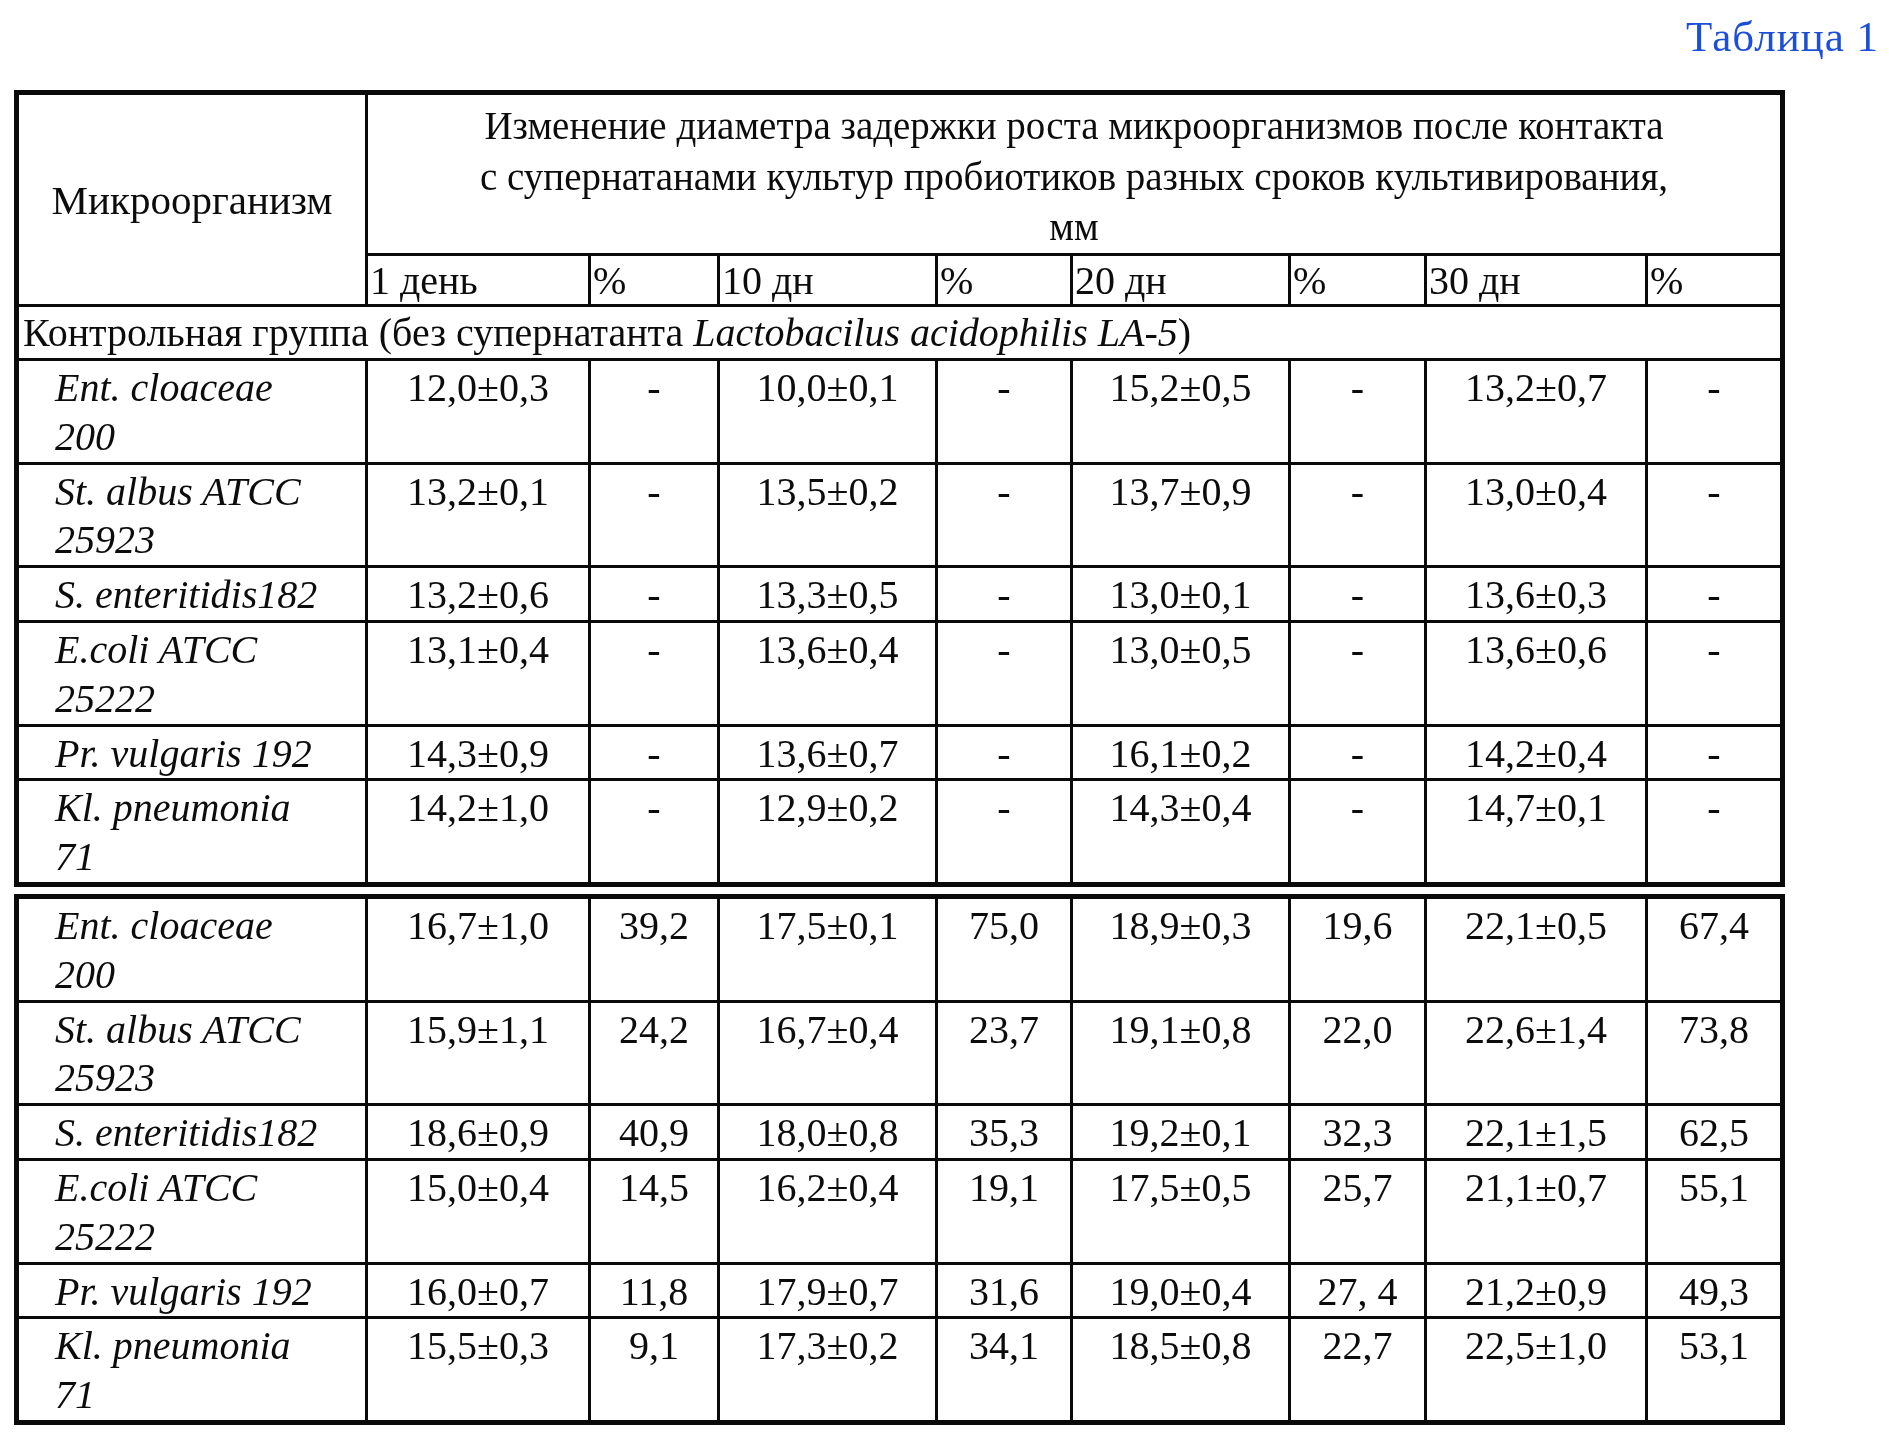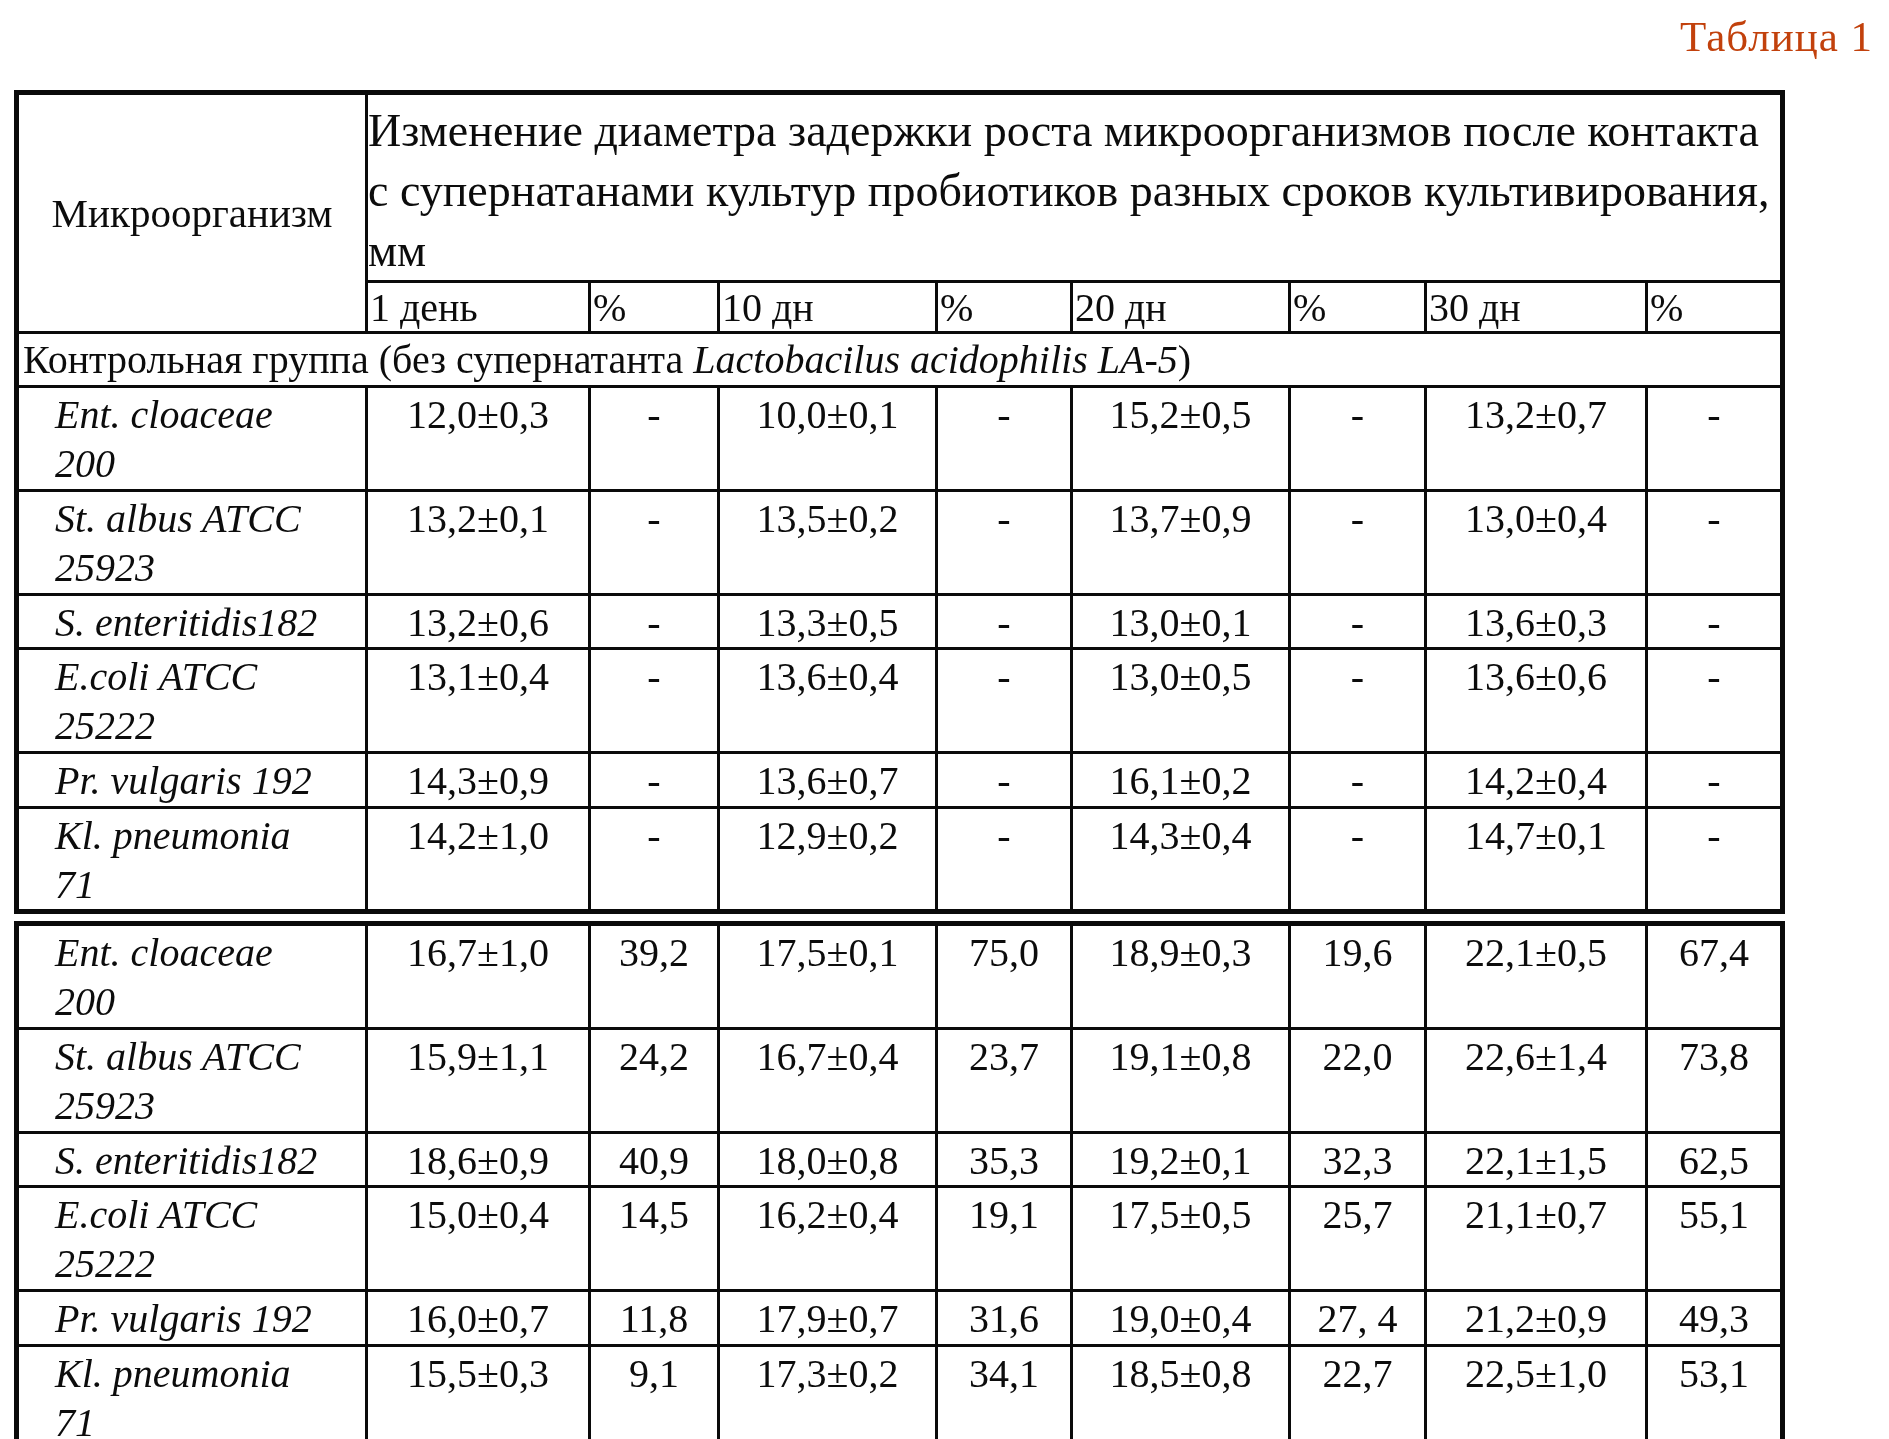--- a/index.html
+++ b/index.html
@@ -12,24 +12,24 @@
     width: 1889px;
     height: 1439px;
     background: #ffffff;
     color: #0c0c0c;
     font-family: "Liberation Serif", "DejaVu Serif", serif;
     overflow: hidden;
   }
   .caption {
     position: absolute;
     top: 12px;
-    right: 16px;
+    right: 10px;
     font-size: 43px;
     letter-spacing: 1px;
-    color: #c2410c;
+    color: #1d4ed8;
   }
   .table-area {
     position: absolute;
     left: 14px;
     top: 90px;
     width: 1766px;
   }
   table.grid {
     width: 100%;
     border-collapse: collapse;
@@ -44,23 +44,23 @@
     padding: 0;
     overflow: hidden;
   }
   
   td.micro {
     text-align: center;
     vertical-align: middle;
     font-size: 41px;
   }
   td.title {
-    text-align: left;
+    text-align: center;
     vertical-align: top;
-    font-size: 46px;
+    font-size: 39px;
     line-height: 1.3;
     white-space: pre-line;
     padding-top: 6px;
     height: 150px;
   }
   tr.subhead {
     height: 51px;
   }
   td.colhead {
     text-align: left;

